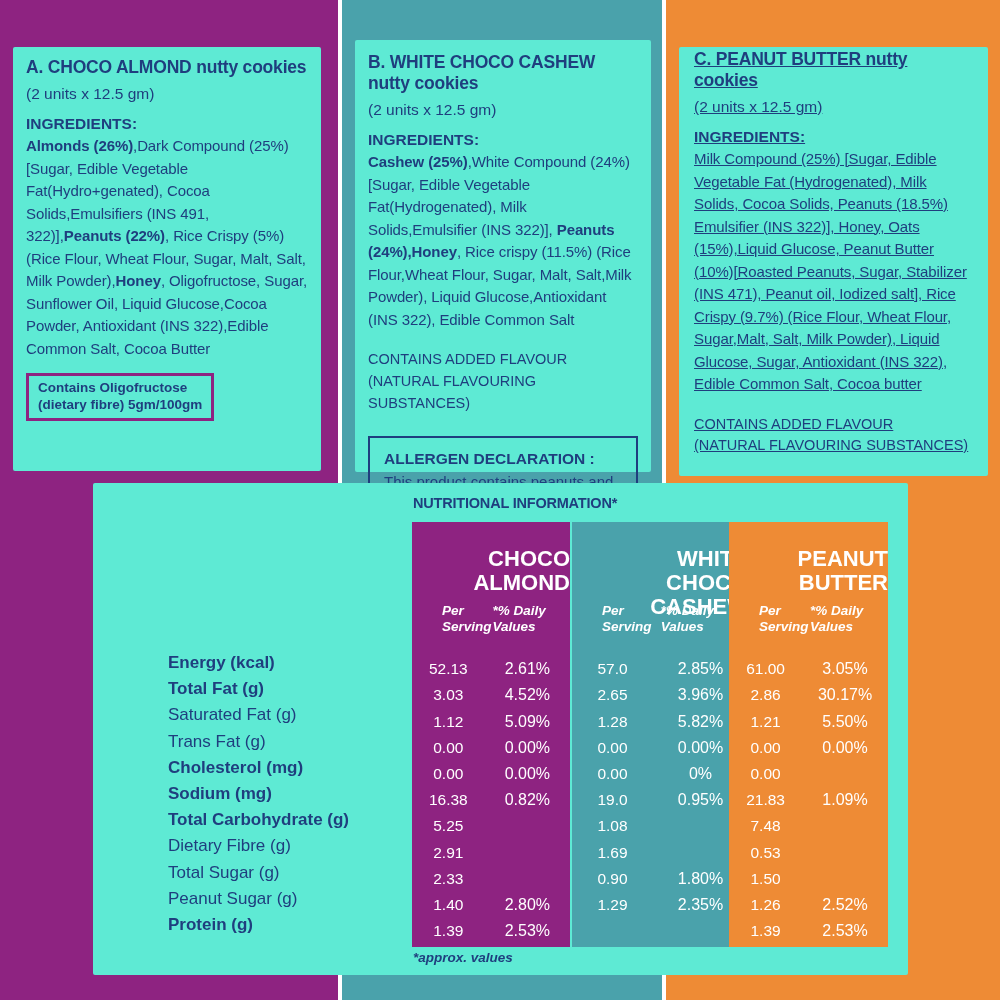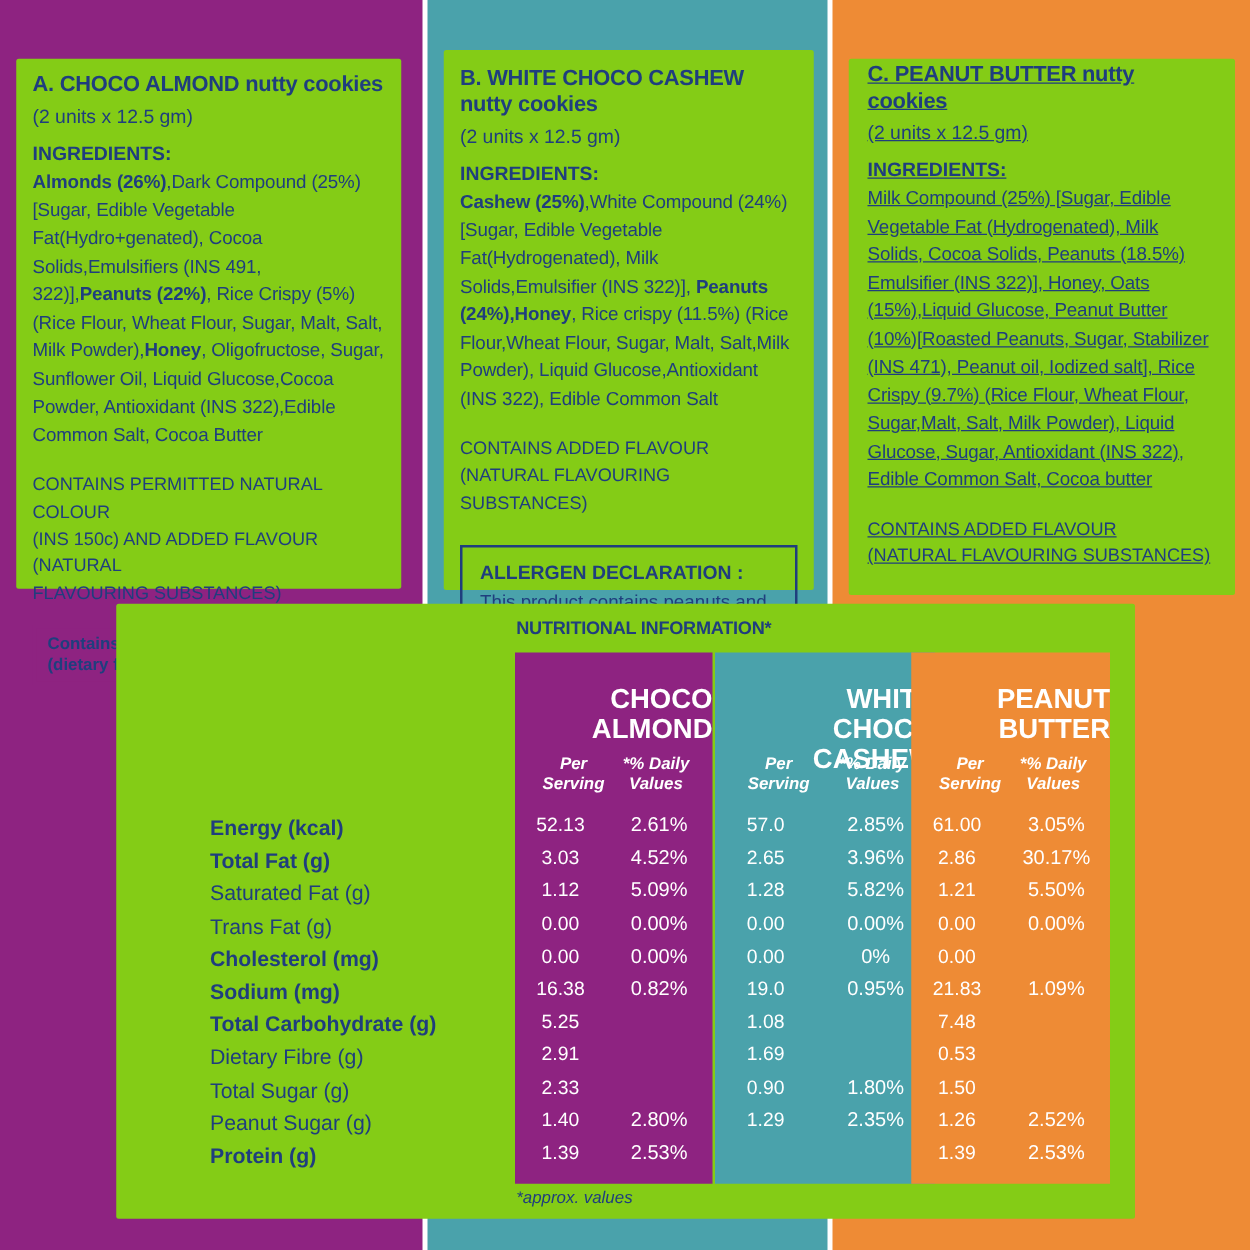--- a/index.html
+++ b/index.html
@@ -4,21 +4,21 @@
 <style>
   html,body{margin:0;padding:0;background:#fff;}
   .canvas{position:relative;width:1000px;height:1000px;background:#fff;overflow:hidden;
           font-family:"Liberation Sans","DejaVu Sans",sans-serif;color:#1F3E7E;}
   
   .bg{position:absolute;top:0;height:1000px;}
   .bg.purple{left:0;width:338px;background:#8E2381;}
   .bg.teal{left:342px;width:320px;background:#4AA2AB;}
   .bg.orange{left:666px;width:334px;background:#EE8B35;}
   
-  .card{position:absolute;background:#84cc16;border-radius:2px;box-sizing:border-box;}
+  .card{position:absolute;background:#5eead4;border-radius:2px;box-sizing:border-box;}
   .cardA{left:13px;top:47px;width:308px;height:424px;padding:10px 13px;}
   .cardB{left:355px;top:40px;width:296px;height:432px;padding:12px 13px;}
   .cardC{left:679px;top:47px;width:309px;height:429px;padding:2px 15px;text-decoration:underline;}
   .ptitle{margin:0 0 7px 0;font-size:17.5px;font-weight:700;color:#1F3E7E;letter-spacing:-0.2px;}
   .units{font-size:15.5px;margin:0 0 12px 0;}
   .ing-head{font-size:15.5px;font-weight:700;margin:0 0 2px 0;}
   .ing-body{margin:0;font-size:15px;line-height:1.5;letter-spacing:-0.1px;}
   .note{margin:18px 0 0 0;font-size:14.5px;line-height:1.5;white-space:pre-line;}
   .oligo-box{display:inline-block;margin-top:13px;border:3px solid #8E2381;padding:4px 9px;
              font-size:13.5px;font-weight:700;line-height:1.25;white-space:pre-line;}
@@ -30,49 +30,46 @@
   .ntitle{position:absolute;left:320px;top:12px;margin:0;font-size:14.5px;font-weight:700;
           color:#1F3E7E;letter-spacing:-0.2px;}
   .row-labels{position:absolute;left:75px;top:167px;width:240px;}
   .row-label{height:26.2px;display:flex;align-items:center;font-size:17px;color:#1F3E7E;}
   .row-label.bold{font-weight:700;}
   .colblock{position:absolute;top:39px;height:425px;color:#fff;}
   .cb0{left:319px;width:158px;background:#8E2381;}
   .cb1{left:479px;width:176px;background:#4AA2AB;}
   .cb2{left:636px;width:159px;background:#EE8B35;}
   .col-name{padding-top:11px;text-align:right;font-size:22px;font-weight:700;line-height:1.1;margin-top:14px;}
-  .col-sub{position:absolute;top:81px;left:0;right:0;display:flex;padding:0 12px;box-sizing:border-box;text-align:center;}
+  .col-sub{position:absolute;top:81px;left:0;right:0;display:flex;padding:0 22px;box-sizing:border-box;}
   .sub{font-size:13.5px;font-weight:700;font-style:italic;line-height:1.2;white-space:pre-line;}
   .sub.per{width:46%;padding-left:8px;box-sizing:border-box;}
   .sub.dv{width:54%;padding-left:6px;box-sizing:border-box;}
   .vals{position:absolute;top:130px;left:0;right:0;}
-  .val-row{display:flex;height:26.2px;align-items:flex-start;}
+  .val-row{display:flex;height:26.2px;align-items:flex-end;}
   .val{text-align:center;}
   .val.per{width:46%;font-size:15.5px;}
   .val.dv{width:54%;font-size:16px;}
-  .footnote{position:absolute;left:320px;top:467px;font-size:13.5px;font-weight:400;
+  .footnote{position:absolute;left:320px;top:467px;font-size:13.5px;font-weight:700;
             font-style:italic;color:#1F3E7E;}
 </style>
 </head>
 <body>
 
 <div class="canvas">
 
   <div class="bg purple"></div>
   <div class="bg teal"></div>
   <div class="bg orange"></div>
 
   <section class="card cardA">
     <h2 class="ptitle">A. CHOCO ALMOND nutty cookies</h2>
     <div class="units">(2 units x 12.5 gm)</div>
     <div class="ing-head">INGREDIENTS:</div>
     <p class="ing-body"><span style="font-weight: 700;">Almonds (26%)</span><span>,Dark Compound (25%)[Sugar, Edible Vegetable Fat(Hydro+genated), Cocoa Solids,Emulsifiers (INS 491, 322)],</span><span style="font-weight: 700;">Peanuts (22%)</span><span>, Rice Crispy (5%) (Rice Flour, Wheat Flour, Sugar, Malt, Salt, Milk Powder),</span><span style="font-weight: 700;">Honey</span><span>, Oligofructose, Sugar, Sunflower Oil, Liquid Glucose,Cocoa Powder, Antioxidant (INS 322),Edible Common Salt, Cocoa Butter</span></p>
-    <p class="note">CONTAINS PERMITTED NATURAL COLOUR
-(INS 150c) AND ADDED FLAVOUR (NATURAL
-FLAVOURING SUBSTANCES)</p>
     <div class="oligo-box">Contains Oligofructose
 (dietary fibre) 5gm/100gm</div>
   </section>
 
   <section class="card cardB">
     <h2 class="ptitle">B. WHITE CHOCO CASHEW nutty cookies</h2>
     <div class="units">(2 units x 12.5 gm)</div>
     <div class="ing-head">INGREDIENTS:</div>
     <p class="ing-body"><span style="font-weight: 700;">Cashew (25%)</span><span>,White Compound (24%)[Sugar, Edible Vegetable Fat(Hydrogenated), Milk Solids,Emulsifier (INS 322)], </span><span style="font-weight: 700;">Peanuts (24%),Honey</span><span>, Rice crispy (11.5%) (Rice Flour,Wheat Flour, Sugar, Malt, Salt,Milk Powder), Liquid Glucose,Antioxidant (INS 322), Edible  Common Salt</span></p>
     <p class="note">CONTAINS ADDED FLAVOUR

